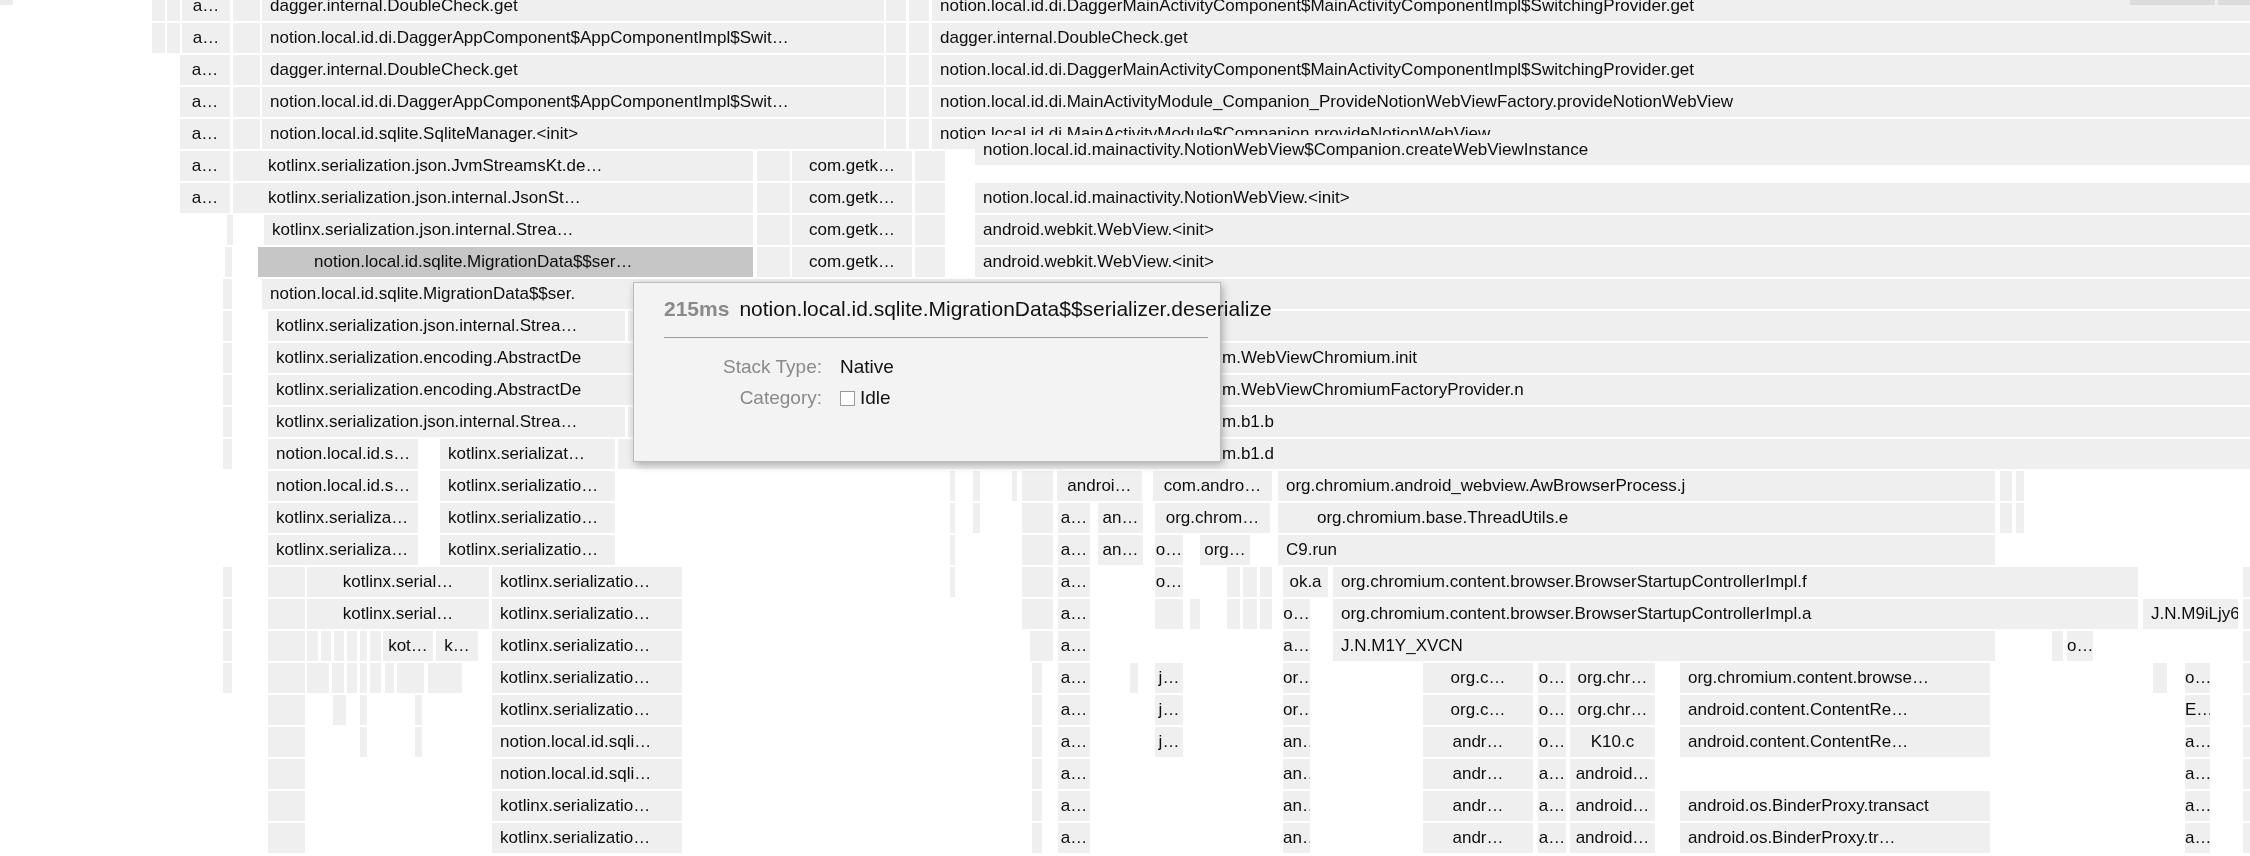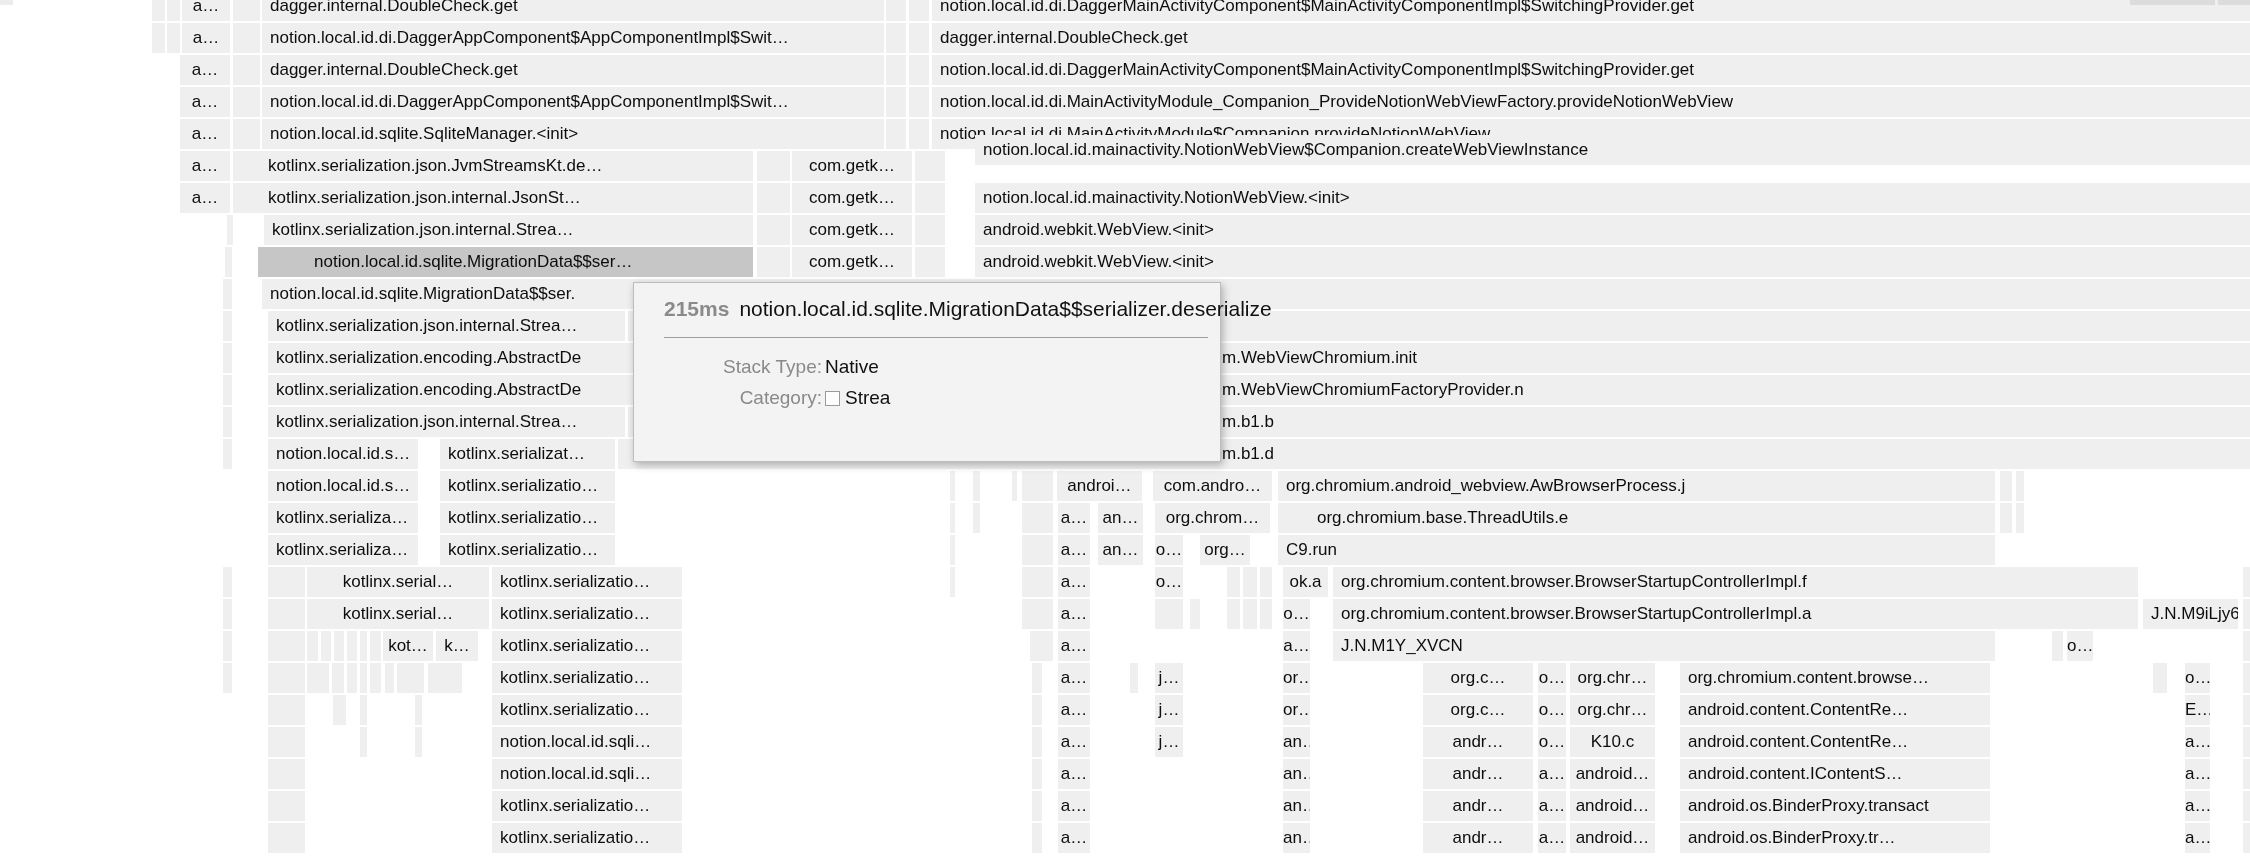--- a/index.html
+++ b/index.html
@@ -22,21 +22,21 @@
   .sliver{position:absolute;top:0;height:5px;}
   .tooltip{
     position:absolute;background:var(--tt-bg);border:1px solid var(--tt-border);
     box-shadow:2px 3px 8px rgba(0,0,0,.28);z-index:10;padding:14px 12px 12px 30px;
   }
   .tt-head{font-size:21px;color:#111;white-space:nowrap;}
   .tt-head .dur{font-weight:bold;color:var(--muted);margin-right:10px;}
   .tt-divider{border:none;border-top:1px solid #9d9d9d;margin:16px 0 18px 0;}
   .tt-row{display:flex;align-items:center;margin-bottom:9px;font-size:19px;}
   .tt-label{width:158px;text-align:right;color:var(--muted);flex:0 0 auto;}
-  .tt-value{color:#111;margin-left:3px;display:flex;align-items:center;}
+  .tt-value{color:#111;margin-left:18px;display:flex;align-items:center;}
   .tt-check{
     width:15px;height:15px;border:1px solid #9a9a9a;background:#fdfdfd;
     display:inline-block;margin-right:5px;flex:0 0 auto;
   }
 </style>
 </head>
 <body>
 
 <div class="stage" id="stage">
   <div class="tooltip" id="tooltip" style="left: 633px; top: 282px; width: 588px; height: 180px;">
@@ -45,21 +45,21 @@
     </div>
     <hr class="tt-divider">
     <div class="tt-row">
       <span class="tt-label">Stack Type:</span>
       <span class="tt-value">Native</span>
     </div>
     <div class="tt-row">
       <span class="tt-label">Category:</span>
       <span class="tt-value">
         <span class="tt-check"></span>
-        <span>Strea</span>
+        <span>Idle</span>
       </span>
     </div>
   </div>
 <div class="bar" style="left: 152px; top: -9px; width: 13px; height: 30px;"></div>
     <div class="bar" style="left: 167px; top: -9px; width: 13px; height: 30px;"></div>
     <div class="bar ctr" style="left: 182px; top: -9px; width: 48px; height: 30px;">
       <span class="lbl">a…</span>
     </div>
     <div class="bar" style="left: 233px; top: -9px; width: 27px; height: 30px;"></div>
     <div class="bar" style="left: 262px; top: -9px; width: 622px; height: 30px;">
@@ -481,23 +481,20 @@
     </div>
     <div class="bar ctr" style="left: 1423px; top: 759px; width: 110px; height: 30px;">
       <span class="lbl">andr…</span>
     </div>
     <div class="bar ctr" style="left: 1538px; top: 759px; width: 28px; height: 30px;">
       <span class="lbl">a…</span>
     </div>
     <div class="bar ctr" style="left: 1570px; top: 759px; width: 85px; height: 30px;">
       <span class="lbl">android…</span>
     </div>
-    <div class="bar" style="left: 1680px; top: 759px; width: 310px; height: 30px;">
-      <span class="lbl">android.content.IContentS…</span>
-    </div>
     <div class="bar ctr" style="left: 2185px; top: 759px; width: 25px; height: 30px;">
       <span class="lbl">a…</span>
     </div>
     <div class="bar" style="left: 2243px; top: 759px; width: 7px; height: 30px;"></div>
     <div class="bar" style="left: 268px; top: 791px; width: 37px; height: 30px;"></div>
     <div class="bar" style="left: 492px; top: 791px; width: 190px; height: 30px;">
       <span class="lbl">kotlinx.serializatio…</span>
     </div>
     <div class="bar" style="left: 1032px; top: 791px; width: 10px; height: 30px;"></div>
     <div class="bar ctr" style="left: 1058px; top: 791px; width: 32px; height: 30px;">

